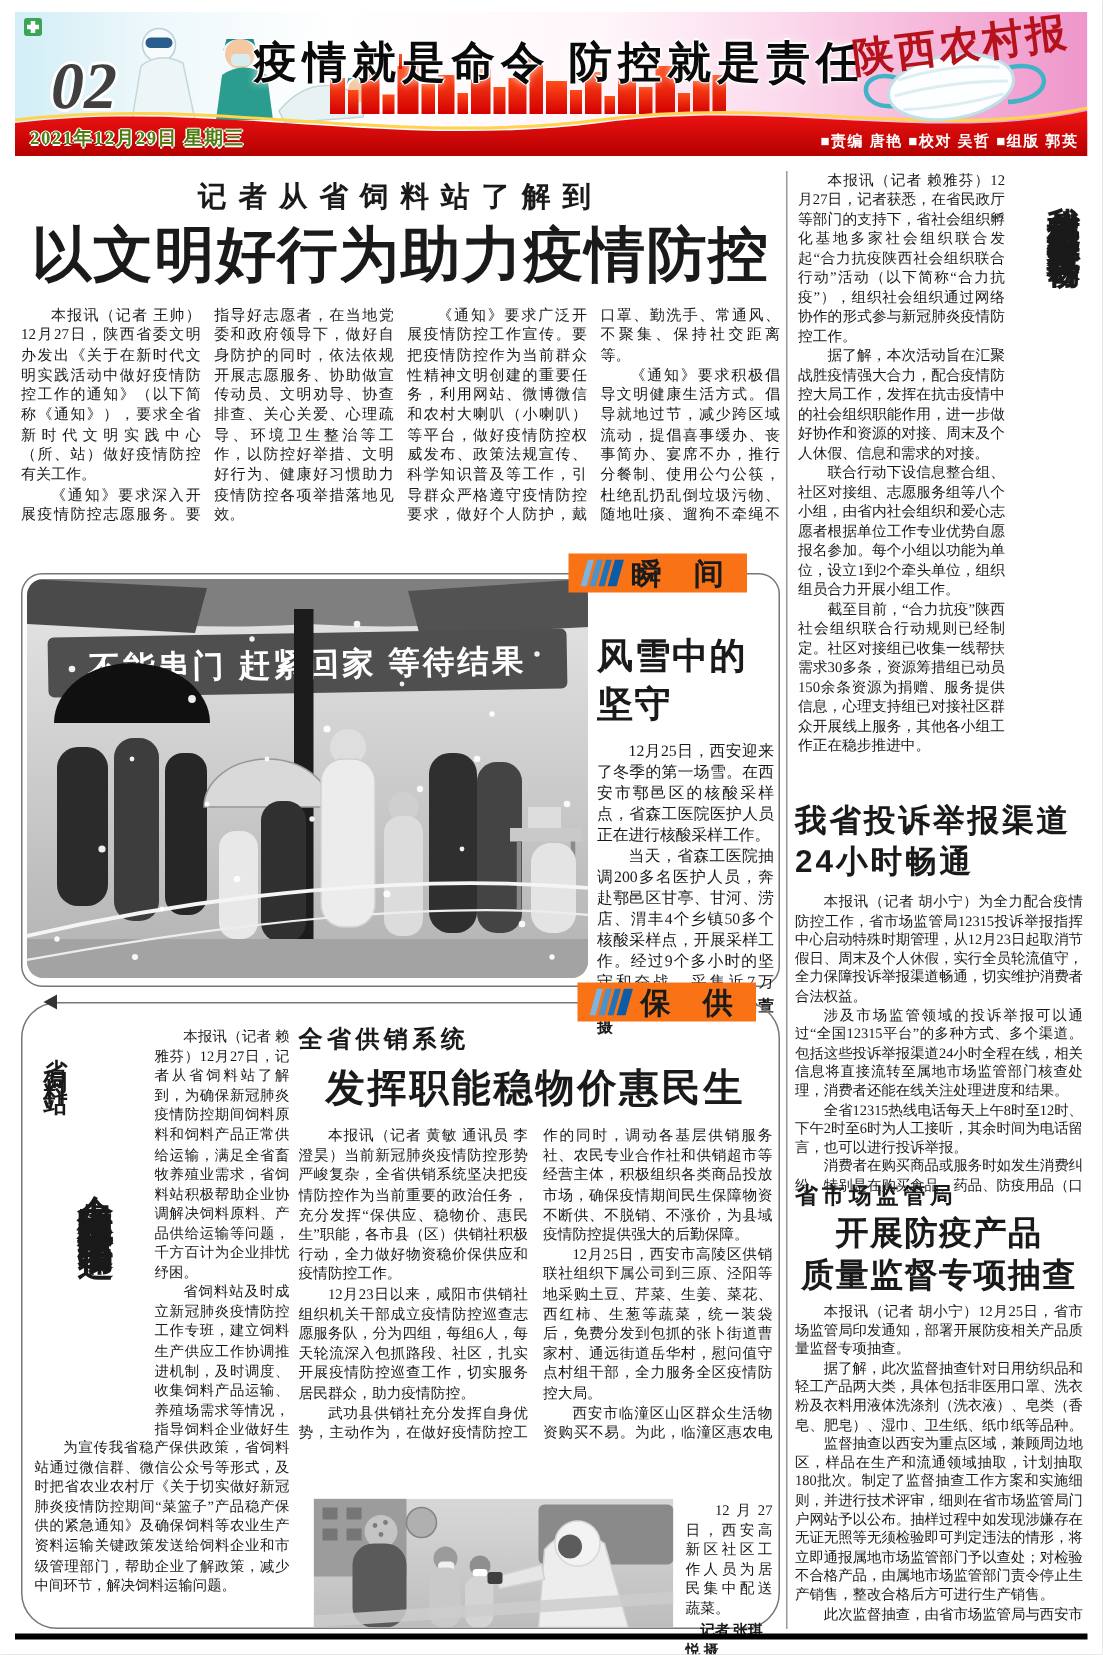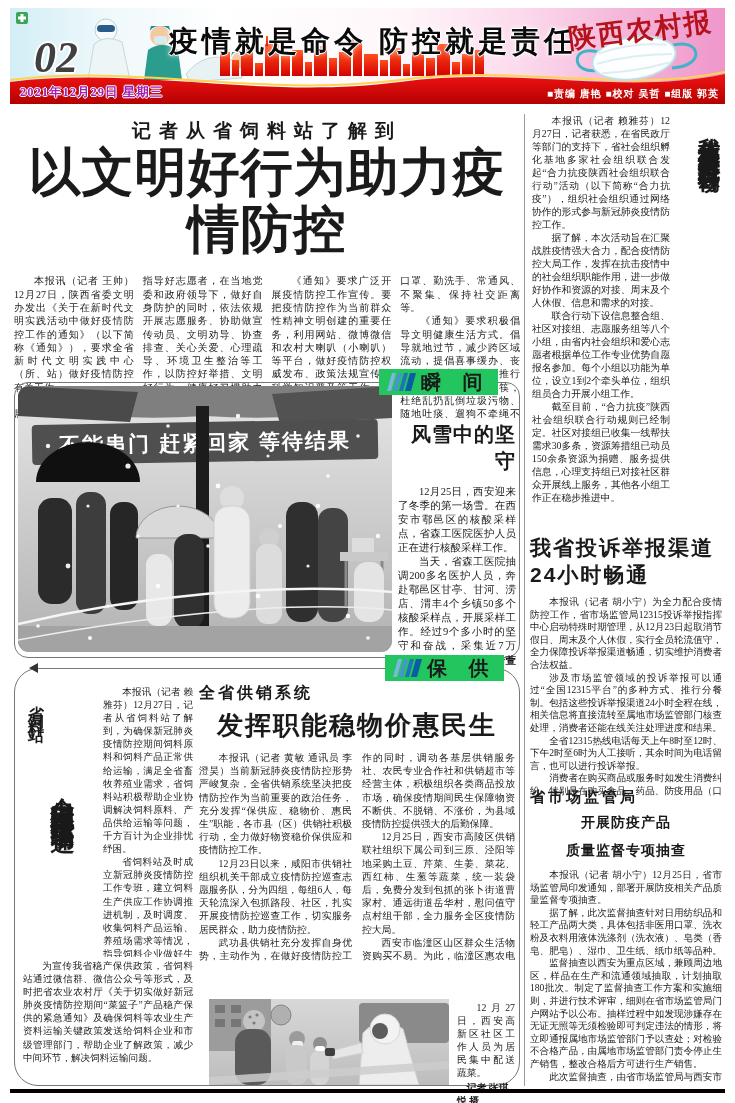--- a/index.html
+++ b/index.html
@@ -17,55 +17,55 @@
 
   
   .header { position:absolute; left:10px; top:8px; width:715px; height:96px; overflow:hidden; }
   .header svg { position:absolute; inset:0; }
   .page-num {
     position:absolute; left:24px; top:28px; font-size:44px; font-weight:900; font-style:italic;
     color:#404040; line-height:1;
     text-shadow:-2px 0 #fff,2px 0 #fff,0 -2px #fff,0 2px #fff,-1px -1px #fff,1px 1px #fff,1px -1px #fff,-1px 1px #fff;
   }
   .issue-date {
-    position:absolute; left:10px; bottom:3px; font-size:12.5px; font-weight:700; letter-spacing:1px; color:#a21caf;
+    position:absolute; left:10px; bottom:3px; font-size:12.5px; font-weight:700; letter-spacing:1px; color:#4d7c0f;
     text-shadow:-1px 0 #fff,1px 0 #fff,0 -1px #fff,0 1px #fff;
   }
   .slogan {
     position:absolute; left:148px; top:14px; width:430px; text-align:center;
     font-size:29px; letter-spacing:4px; color:#0a0a0a;
     text-shadow:-1px 0 #fff,1px 0 #fff,0 -1px #fff,0 1px #fff,0 0 6px #fff;
   }
   .masthead {
     position:absolute; right:12px; top:4px; font-size:27px; font-weight:900; color:#b5121b;
     transform:rotate(-7deg); letter-spacing:2px;
   }
   .credits { position:absolute; right:6px; bottom:3px; font-size:10px; font-weight:700; color:#fff; letter-spacing:1px;
              font-family:"Liberation Sans","DejaVu Sans",sans-serif; }
 
   
   .main-article { position:absolute; left:14px; top:112px; width:506px; height:266px; }
   .kicker-main { margin-top:6px; text-align:center; font-weight:700; font-size:19px; letter-spacing:8px; }
-  .headline-main { margin-top:4px; text-align:center; font-size:52px; letter-spacing:1px; line-height:1.1;font-family:Liberation Mono, monospace; }
+  .headline-main { margin-top:4px; text-align:center; font-size:40px; letter-spacing:1px; line-height:1.1; }
   .body-main { margin-top:12px; height:152px; column-count:4; column-gap:9px; font-size:10px; line-height:13.3px; overflow:hidden; }
 
   .col-divider { position:absolute; left:524px; top:114px; width:1px; height:972px; background:#9a9a9a; }
 
   
-  .badge { position:absolute; display:flex; align-items:center; gap:5px; background:#22c55e; padding:0 7px; height:26px; }
+  .badge { position:absolute; display:flex; align-items:center; gap:5px; background:#f97316; padding:0 7px; height:26px; }
   .badge-label { font-size:20px; font-weight:900; letter-spacing:8px;
                  font-family:"Liberation Sans","DejaVu Sans",sans-serif; white-space:nowrap; }
 
   
   .moment-box { position:absolute; left:14px; top:382px; width:506px; height:276px;
                 border:1.5px solid #777; border-radius:14px; }
   .photo1 { position:absolute; left:3px; top:3px; width:374px; height:266px; border-radius:11px; overflow:hidden; }
   .badge-moment { left:364px; top:-14px; }
   .moment-panel { position:absolute; left:383px; top:16px; width:118px; height:252px; }
-  .moment-headline { margin:22px 0 10px; text-align:right; font-size:20px; letter-spacing:1px; }
+  .moment-headline { margin:22px 0 10px; text-align:left; font-size:24px; letter-spacing:1px; }
   .moment-body { height:166px; overflow:hidden; font-size:10.5px; line-height:14px; }
   .moment-byline { margin-top:3px; font-size:10.5px; font-weight:700; text-align:justify; }
 
   
   .supply-box { position:absolute; left:14px; top:668px; width:506px; height:418px;
                 border:1.5px solid #777; border-radius:24px; }
   .badge-supply { left:370px; top:-14px; }
   .box-arrow { position:absolute; left:14px; top:-6.5px; width:0; height:0;
                border-right:9px solid #333; border-top:5px solid transparent; border-bottom:5px solid transparent; }
 
@@ -87,21 +87,21 @@
   .social-article { position:absolute; left:532px; top:114px; width:190px; height:418px; display:flex; gap:8px; }
   .social-body { width:138px; height:418px; overflow:hidden; font-size:9.8px; line-height:13px; }
   .social-headline { margin-left:auto; padding-top:6px; height:412px; font-size:22px; letter-spacing:2px; line-height:1.2; }
 
   .complaint-article { position:absolute; left:530px; top:534px; width:192px; }
   .complaint-h { text-align:left; font-size:21px; line-height:27px; letter-spacing:2px; }
   .complaint-body { margin-top:8px; height:202px; overflow:hidden; font-size:9.6px; line-height:12.6px; }
 
   .inspection-article { position:absolute; left:530px; top:788px; width:192px; height:298px; }
   .inspection-kicker { font-size:15px; font-weight:700; letter-spacing:3px; }
-  .inspection-h { margin-top:2px; text-align:center; font-size:14px; line-height:26px; letter-spacing:1px; }
+  .inspection-h { margin-top:2px; text-align:center; font-size:22px; line-height:26px; letter-spacing:1px; }
   .inspection-body { margin-top:6px; height:214px; overflow:hidden; font-size:9.6px; line-height:12.6px; }
 
   .bottom-rule { position:absolute; left:10px; top:1089px; width:715px; height:3.5px; background:#000; }
 </style>
 </head>
 <body>
 
 <div class="page">
 
   <div class="header">
@@ -378,21 +378,21 @@
         <p class="para">截至目前，“合力抗疫”陕西社会组织联合行动规则已经制定。社区对接组已收集一线帮扶需求30多条，资源筹措组已动员150余条资源为捐赠、服务提供信息，心理支持组已对接社区群众开展线上服务，其他各小组工作正在稳步推进中。</p>
       </div>
     <div class="social-headline v-text hei">我省实施社会组织『合力抗疫』联合行动</div>
   </div>
 
   <div class="complaint-article">
     <div class="complaint-h hei">我省投诉举报渠道</div>
     <div class="complaint-h hei">24小时畅通</div>
     <div class="complaint-body song">
         <p class="para">本报讯（记者 胡小宁）为全力配合疫情防控工作，省市场监管局12315投诉举报指挥中心启动特殊时期管理，从12月23日起取消节假日、周末及个人休假，实行全员轮流值守，全力保障投诉举报渠道畅通，切实维护消费者合法权益。</p>
-        <p class="para">涉及市场监管领域的投诉举报可以通过“全国12315平台”的多种方式、推行分餐制。包括这些投诉举报渠道24小时全程在线，相关信息将直接流转至属地市场监管部门核查处理，消费者还能在线关注处理进度和结果。</p>
+        <p class="para">涉及市场监管领域的投诉举报可以通过“全国12315平台”的多种方式、多个渠道。包括这些投诉举报渠道24小时全程在线，相关信息将直接流转至属地市场监管部门核查处理，消费者还能在线关注处理进度和结果。</p>
         <p class="para">全省12315热线电话每天上午8时至12时、下午2时至6时为人工接听，其余时间为电话留言，也可以进行投诉举报。</p>
         <p class="para">消费者在购买商品或服务时如发生消费纠纷，特别是在购买食品、药品、防疫用品（口罩、消毒用品），以及居民生活必需品（米面油蔬菜）时，遇到生产经营者存在质量、计量、价格等违法行为，要注意保留消费凭证，以便于后续调解处置。</p>
       </div>
   </div>
 
   <div class="inspection-article">
     <div class="inspection-kicker song">省市场监管局</div>
     <div class="inspection-h hei">开展防疫产品</div>
     <div class="inspection-h hei">质量监督专项抽查</div>
     <div class="inspection-body song">

